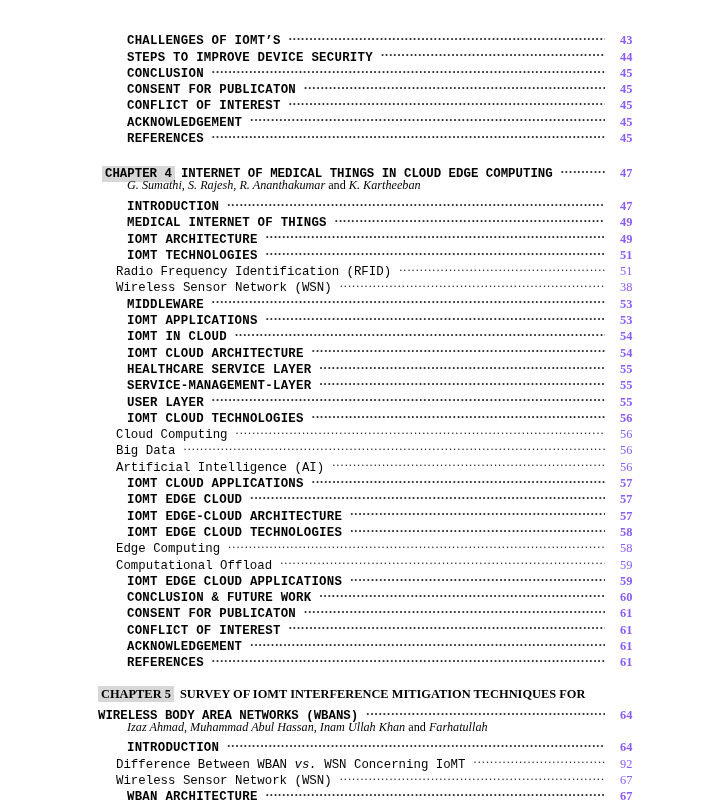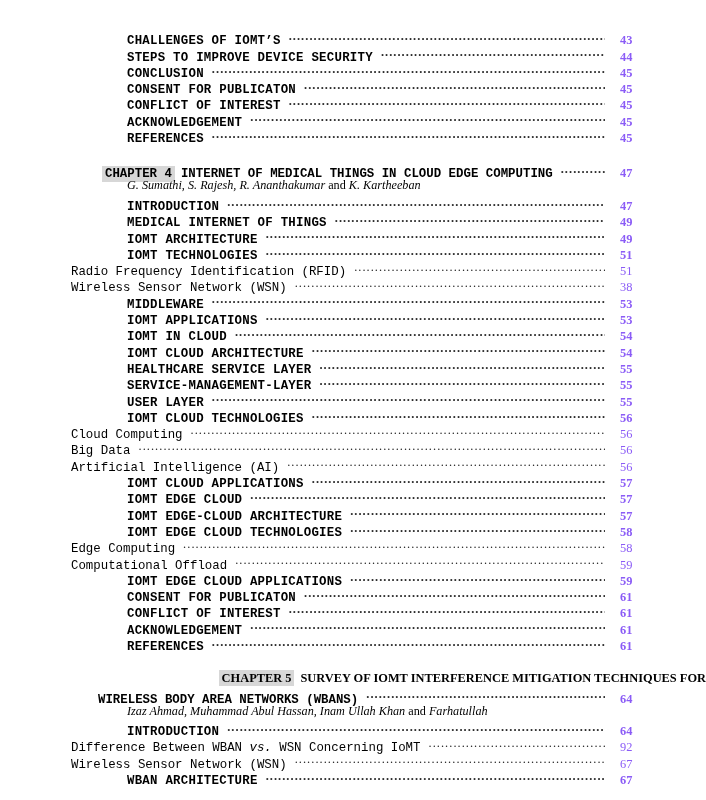--- a/index.html
+++ b/index.html
@@ -72,21 +72,21 @@
   
   .level-main {
     padding-left: 127px;
     font-weight: bold;
   }
   .level-main .entry-title {
     letter-spacing: 0.02em;
   }
 
   .level-sub {
-    padding-left: 71px;
+    padding-left: 116px;
     font-weight: normal;
   }
 
   
   .chapter-block {
     margin-top: 20px;
   }
   .chapter-block.first-chapter {
     margin-top: 19px;
   }
@@ -104,21 +104,20 @@
     padding-right: 0;
   }
 
   
   .chapter-multiline .chapter-line-1 {
     font-size: 12.4px;
     line-height: 16.3px;
     height: 16.3px;
     font-weight: bold;
     white-space: nowrap;
-    text-align: right;
   }
 
   .chapter-authors {
     padding-left: 127px;
     font-size: 12.2px;
     line-height: 16.3px;
     height: 16.3px;
     font-style: italic;
     white-space: nowrap;
   }
@@ -297,20 +296,25 @@
           <span class="entry-title">Computational Offload</span>
           <span class="leader"></span>
           <span class="page-num">59</span>
         </div>
         <div class="toc-row level-main">
           <span class="entry-title">IOMT EDGE CLOUD APPLICATIONS</span>
           <span class="leader"></span>
           <span class="page-num">59</span>
         </div>
         <div class="toc-row level-main">
+          <span class="entry-title">CONCLUSION &amp; FUTURE WORK</span>
+          <span class="leader"></span>
+          <span class="page-num">60</span>
+        </div>
+        <div class="toc-row level-main">
           <span class="entry-title">CONSENT FOR PUBLICATON</span>
           <span class="leader"></span>
           <span class="page-num">61</span>
         </div>
         <div class="toc-row level-main">
           <span class="entry-title">CONFLICT OF INTEREST</span>
           <span class="leader"></span>
           <span class="page-num">61</span>
         </div>
         <div class="toc-row level-main">

